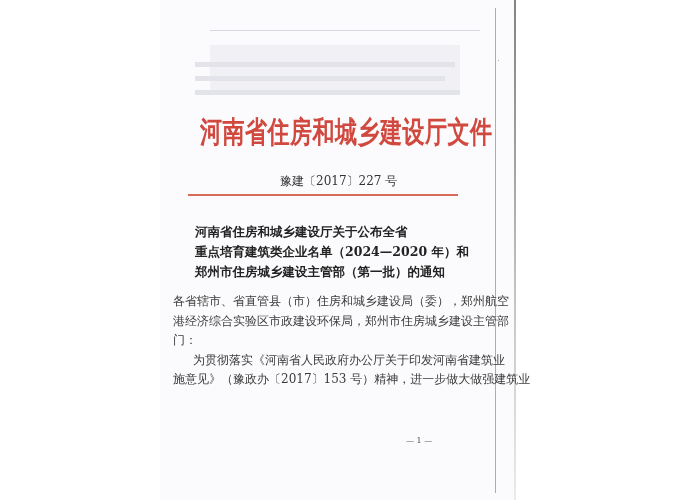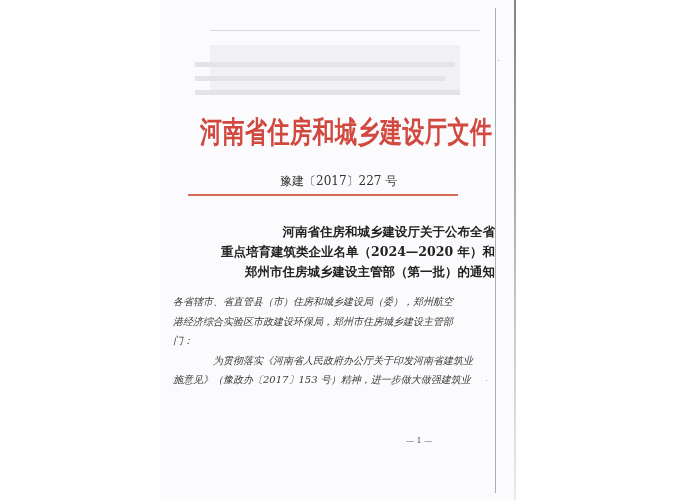--- a/index.html
+++ b/index.html
@@ -98,36 +98,35 @@
     top: 194px;
     width: 270px;
     height: 1.5px;
     background: #d86a5a;
   }
   .notice-title {
     position: absolute;
     left: 195px;
     top: 222px;
     width: 300px;
-    text-align: right;
+    text-align: left;
     font-size: 12.5px;
     font-weight: bold;
     color: #222;
     line-height: 20px;
   }
   .notice-title div { white-space: nowrap; }
   .body-text {
     position: absolute;
     left: 173px;
     top: 292px;
     width: 320px;
-    font-size: 10px;
+    font-size: 12px;
     color: #3a3a3a;
     line-height: 19.5px;
-    font-style: italic;
   }
   .body-text .ln { white-space: nowrap; }
   .body-text .indent { padding-left: 20px; text-align: center; }
   .page-number {
     position: absolute;
     left: 406px;
     top: 436px;
     font-size: 8px;
     color: #555;
     white-space: nowrap;

